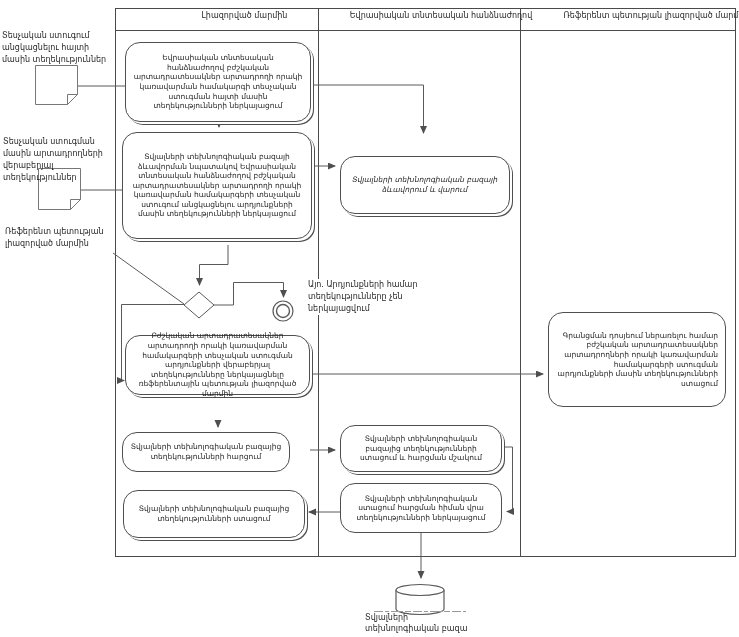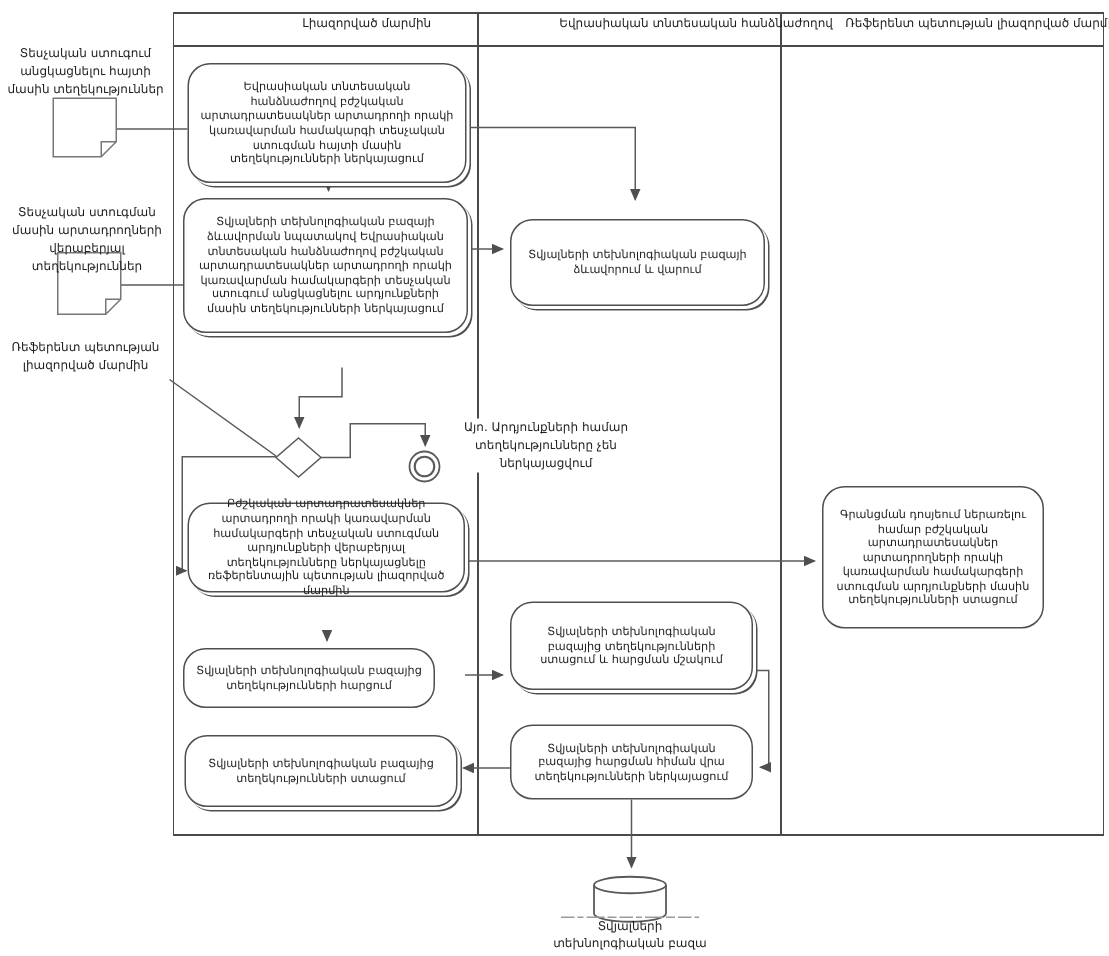--- a/index.html
+++ b/index.html
@@ -11,21 +11,21 @@
   .hdr{
     position:absolute;top:11px;text-align:center;font-size:8px;line-height:1.2;color:#1f1f1f;padding-left:28px;
   }
   .node{
     position:absolute;box-sizing:border-box;background:#fff;border:1px solid #4f4f4f;
     border-radius:15px;display:flex;align-items:center;justify-content:center;
     text-align:center;font-size:7.5px;line-height:1.28;padding:3px 7px;
   }
   .double{box-shadow:2px 2px 0 0 #ffffff,3px 3px 0 0 #4f4f4f;}
   .lbl{
-    position:absolute;text-align:center;font-size:8px;line-height:1.5;color:#1f1f1f;
+    position:absolute;text-align:left;font-size:8px;line-height:1.5;color:#1f1f1f;
   }
   .whitebg{background:#ffffff;}
 </style>
 </head>
 <body>
 
 <div id="stage">
 
   <svg id="wires" viewBox="0 0 739 637" xmlns="http://www.w3.org/2000/svg">
     <defs>
@@ -74,33 +74,33 @@
     </g>
 
     <g stroke="#5a5a5a" stroke-width="1.2" fill="#ffffff">
       <path d="M396,590 V609 A24,5.5 0 0 0 444,609 V590"></path>
       <ellipse cx="420" cy="590" rx="24" ry="5.5"></ellipse>
     </g>
     <path d="M374,611.5 H466" stroke="#9a9a9a" stroke-width="1" stroke-dasharray="9 2 4 2 12 2 6 2" fill="none"></path>
   </svg>
 
   <div class="hdr" style="left:115px;width:203px;">Լիազորված մարմին</div>
-  <div class="hdr" style="left:335px;width:202px;">Եվրասիական տնտեսական հանձնաժողով</div>
+  <div class="hdr" style="left:312px;width:202px;">Եվրասիական տնտեսական հանձնաժողով</div>
   <div class="hdr" style="left:520px;width:216px;">Ռեֆերենտ պետության լիազորված մարմին</div>
 
   <div class="lbl" style="left:2px;top:30px;width:110px;">Տեսչական ստուգում անցկացնելու հայտի մասին տեղեկություններ</div>
   <div class="lbl" style="left:3px;top:136px;width:110px;">Տեսչական ստուգման մասին արտադրողների վերաբերյալ տեղեկություններ</div>
   <div class="lbl" style="left:5px;top:226px;width:104px;">Ռեֆերենտ պետության լիազորված մարմին</div>
   <div class="lbl whitebg" style="left:308px;top:279px;width:112px;">Այո. Արդյունքների համար տեղեկությունները չեն ներկայացվում</div>
 
   <div class="node double" style="left:125px;top:42px;width:186px;height:80px;">Եվրասիական տնտեսական հանձնաժողով բժշկական արտադրատեսակներ արտադրողի որակի կառավարման համակարգի տեսչական ստուգման հայտի մասին տեղեկությունների ներկայացում</div>
-  <div class="node double" style="left:122px;top:132px;width:190px;height:90px;">Տվյալների տեխնոլոգիական բազայի ձևավորման նպատակով Եվրասիական տնտեսական հանձնաժողով բժշկական արտադրատեսակներ արտադրողի որակի կառավարման համակարգերի տեսչական ստուգում անցկացնելու արդյունքների մասին տեղեկությունների ներկայացում</div>
-  <div class="node double" style="left:340px;top:146px;width:170px;height:58px;">Տվյալների տեխնոլոգիական բազայի ձևավորում և վարում</div>
+  <div class="node double" style="left:122px;top:132px;width:190px;height:107px;">Տվյալների տեխնոլոգիական բազայի ձևավորման նպատակով Եվրասիական տնտեսական հանձնաժողով բժշկական արտադրատեսակներ արտադրողի որակի կառավարման համակարգերի տեսչական ստուգում անցկացնելու արդյունքների մասին տեղեկությունների ներկայացում</div>
+  <div class="node double" style="left:340px;top:156px;width:170px;height:58px;font-style:italic;">Տվյալների տեխնոլոգիական բազայի ձևավորում և վարում</div>
   <div class="node double" style="left:125px;top:335px;width:185px;height:60px;">Բժշկական արտադրատեսակներ արտադրողի որակի կառավարման համակարգերի տեսչական ստուգման արդյունքների վերաբերյալ տեղեկությունները ներկայացնելը ռեֆերենտային պետության լիազորված մարմին</div>
-  <div class="node" style="left:548px;top:324px;width:148px;height:95px;">Գրանցման դոսյեում ներառելու համար բժշկական արտադրատեսակներ արտադրողների որակի կառավարման համակարգերի ստուգման արդյունքների մասին տեղեկությունների ստացում</div>
+  <div class="node" style="left:548px;top:312px;width:178px;height:95px;text-align:right;">Գրանցման դոսյեում ներառելու համար բժշկական արտադրատեսակներ արտադրողների որակի կառավարման համակարգերի ստուգման արդյունքների մասին տեղեկությունների ստացում</div>
   <div class="node" style="left:122px;top:432px;width:168px;height:40px;">Տվյալների տեխնոլոգիական բազայից տեղեկությունների հարցում</div>
-  <div class="node double" style="left:340px;top:401px;width:162px;height:59px;">Տվյալների տեխնոլոգիական բազայից տեղեկությունների ստացում և հարցման մշակում</div>
-  <div class="node" style="left:340px;top:483px;width:162px;height:50px;">Տվյալների տեխնոլոգիական բազայից հարցման հիման վրա տեղեկությունների ներկայացում</div>
+  <div class="node double" style="left:340px;top:425px;width:162px;height:47px;">Տվյալների տեխնոլոգիական բազայից տեղեկությունների ստացում և հարցման մշակում</div>
+  <div class="node" style="left:340px;top:483px;width:162px;height:50px;">Տվյալների տեխնոլոգիական ստացում հարցման հիման վրա տեղեկությունների ներկայացում</div>
   <div class="node double" style="left:123px;top:490px;width:182px;height:48px;">Տվյալների տեխնոլոգիական բազայից տեղեկությունների ստացում</div>
 
   <div class="lbl" style="left:365px;top:613px;width:110px;line-height:1.35;">Տվյալների տեխնոլոգիական բազա</div>
 
 </div>
 
 </body></html>

